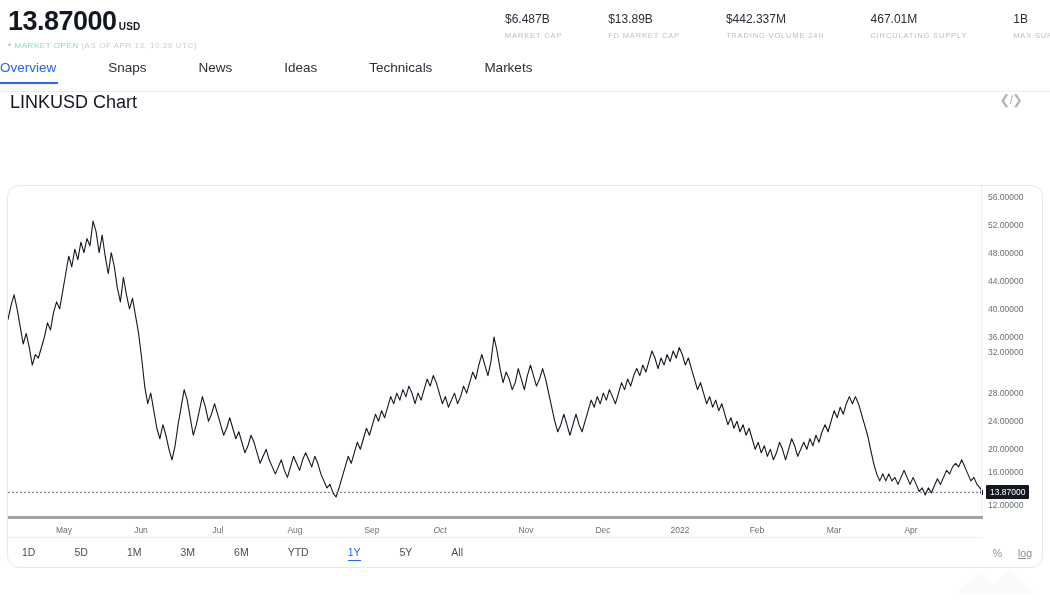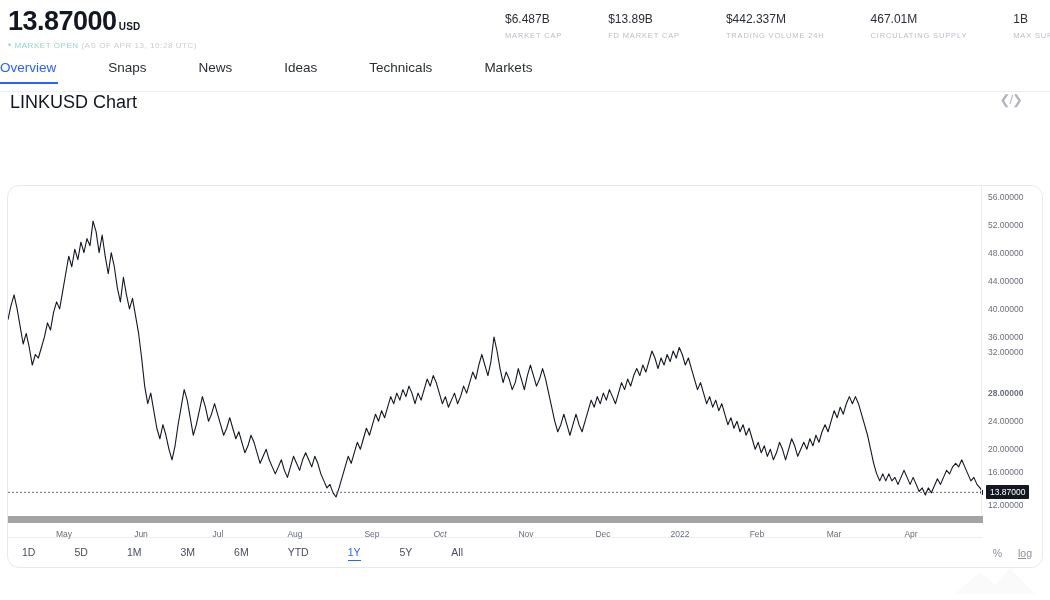--- a/index.html
+++ b/index.html
@@ -70,21 +70,21 @@
     position:absolute; left:6px; font-size:8.5px; color:#6a6e78;
     transform:translateY(-50%); white-space:nowrap;
   }
   .price-badge {
     position:absolute; left:4px; background:#131722; color:#fff;
     font-size:8.5px; padding:2px 4px; border-radius:1px;
     transform:translateY(-50%); white-space:nowrap;
   }
   .xaxis {
     position:absolute; left:0; top:330px; width:975px; height:22px;
-    border-top:7px solid #a3a3a3; border-bottom:1px solid #eceff2;
+    border-top:3px solid #a3a3a3; border-bottom:1px solid #eceff2;
   }
   .xtick {
     position:absolute; top:6px; font-size:8.5px; color:#6a6e78;
     transform:translateX(-50%); white-space:nowrap;
   }
   .toolbar {
     position:absolute; left:0; top:352px; width:1036px; height:29px;
     display:flex; align-items:center; justify-content:space-between;
     padding:0 12px 0 14px;
   }
@@ -178,21 +178,21 @@
     </div>
 
     <div class="yaxis" id="yaxis">
         <div class="ytick" style="top: 10.5319px;">56.00000</div>
         <div class="ytick" style="top: 38.617px;">52.00000</div>
         <div class="ytick" style="top: 66.7021px;">48.00000</div>
         <div class="ytick" style="top: 94.7872px;">44.00000</div>
         <div class="ytick" style="top: 122.872px;">40.00000</div>
         <div class="ytick" style="top: 150.957px;">36.00000</div>
         <div class="ytick" style="top: 166px;">32.00000</div>
-        <div class="ytick" style="top: 207.128px; font-weight: bold;">28.00000</div>
+        <div class="ytick" style="top: 207.128px;">28.00000</div>
         <div class="ytick" style="top: 235.213px;">24.00000</div>
         <div class="ytick" style="top: 263.298px;">20.00000</div>
         <div class="ytick" style="top: 286px;">16.00000</div>
         <div class="ytick" style="top: 319.468px;">12.00000</div>
         <div class="price-badge" style="top: 306.338px;">13.87000</div>
       </div>
     <div class="xaxis" id="xaxis">
         <div class="xtick" style="left: 56px;">May</div>
         <div class="xtick" style="left: 133px;">Jun</div>
         <div class="xtick" style="left: 210px;">Jul</div>

